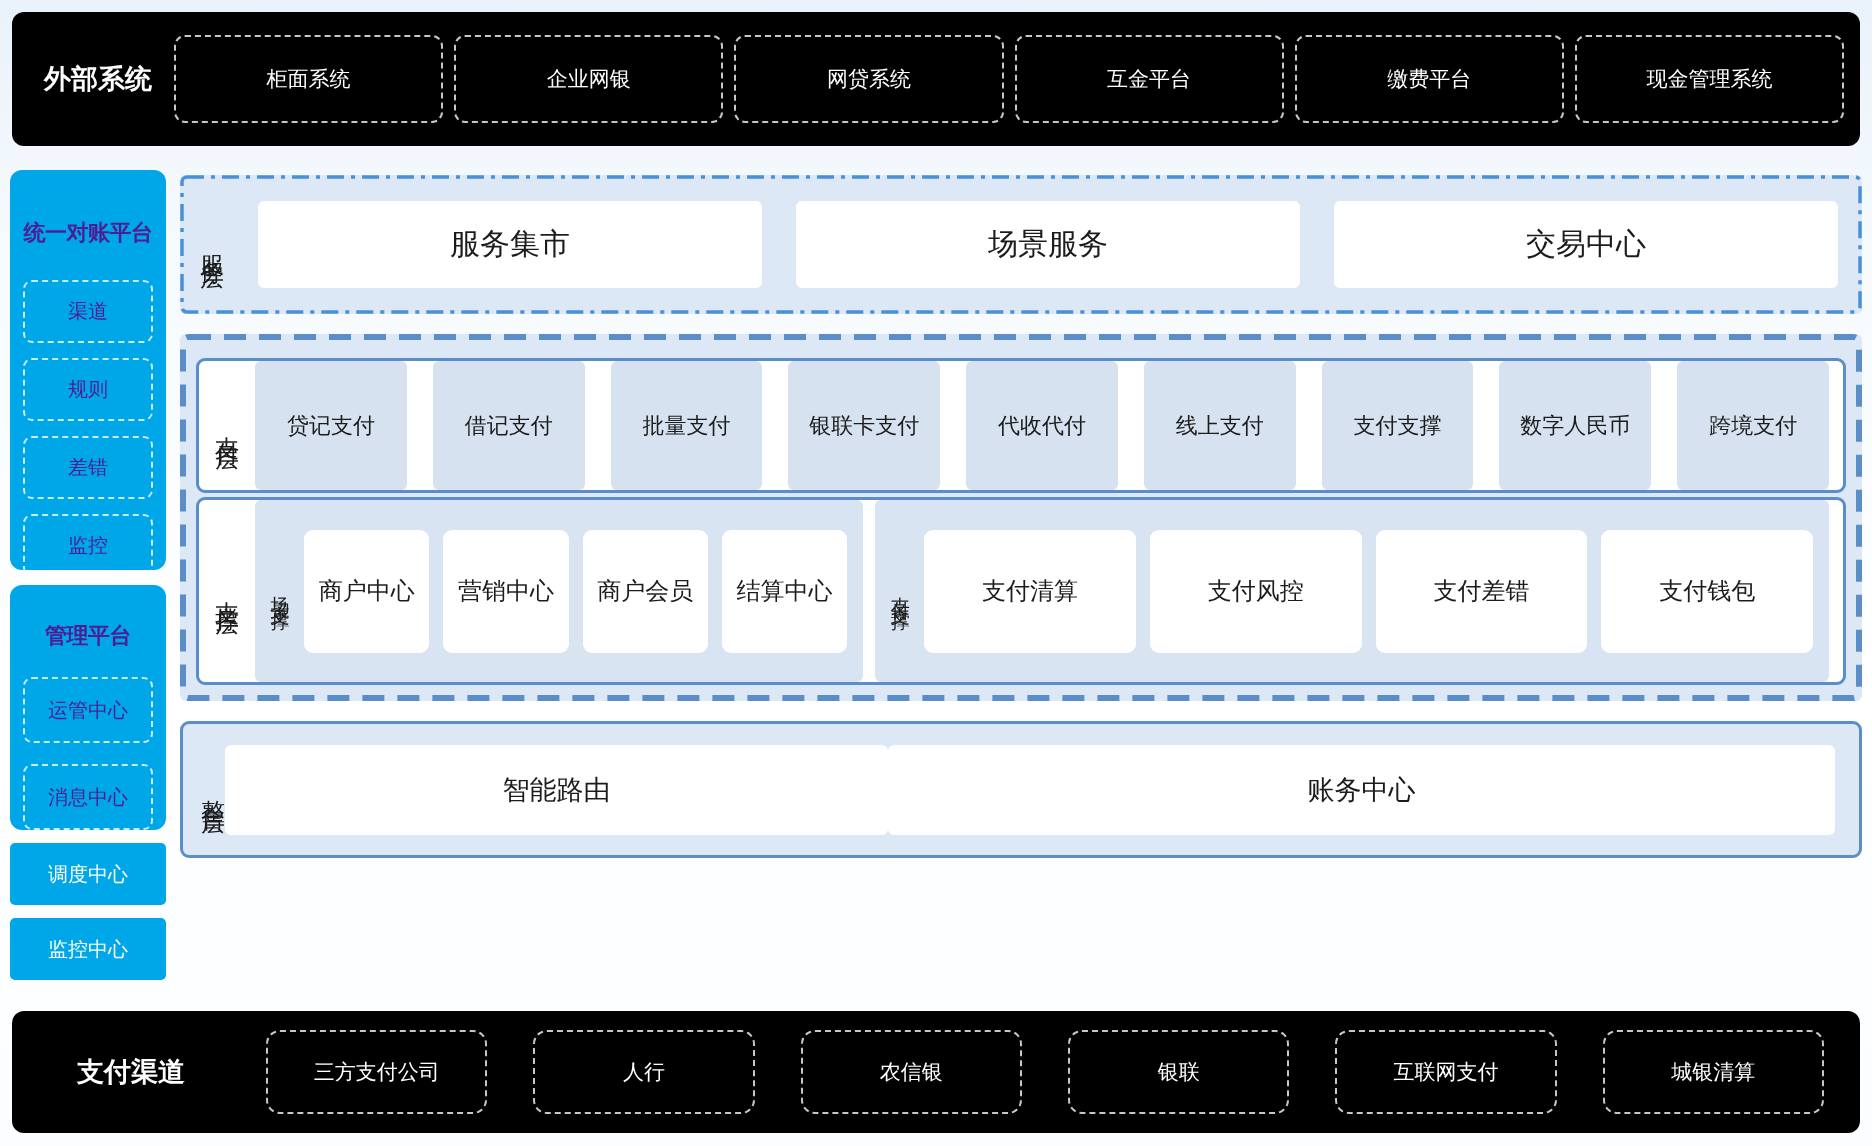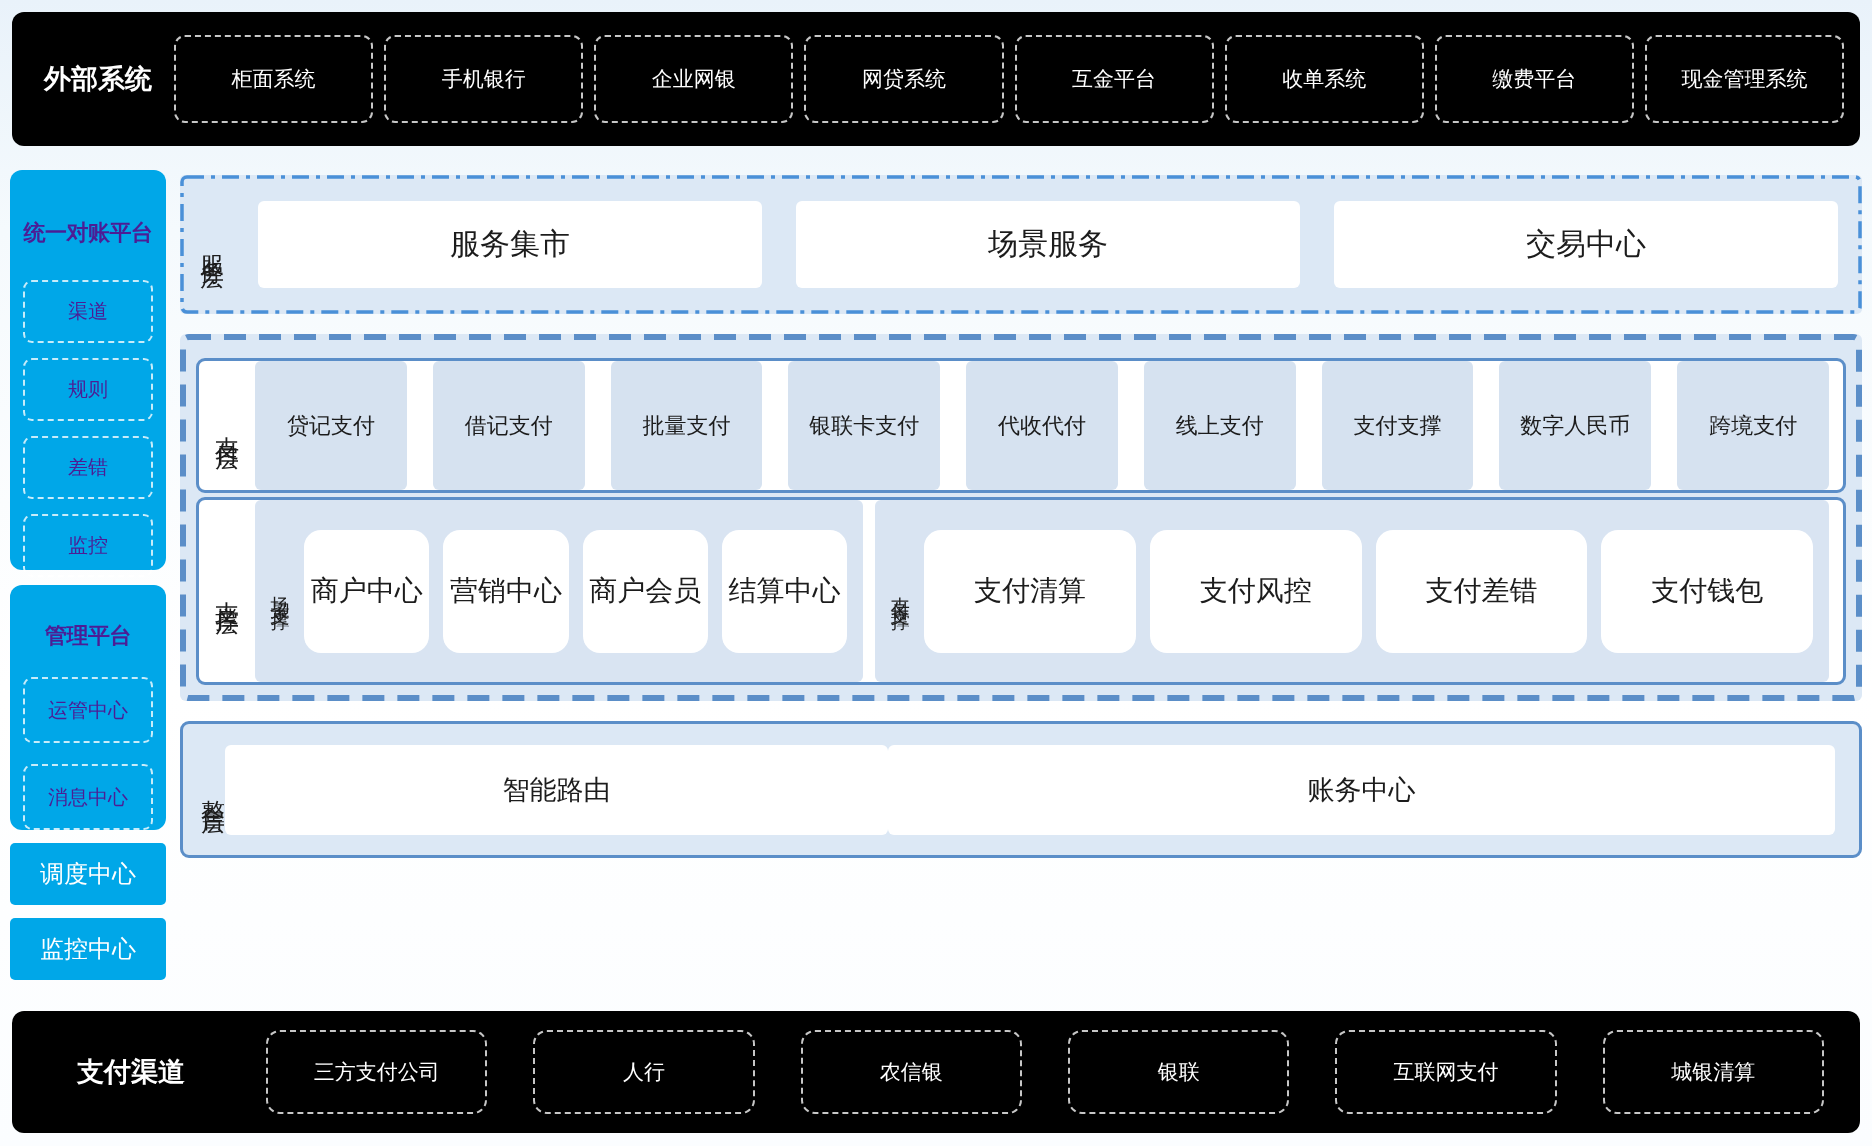--- a/index.html
+++ b/index.html
@@ -58,21 +58,21 @@
   .side-item {
     height: 63px; flex: none;
     border: 2px dashed rgba(255,255,255,0.78); border-radius: 9px;
     display: flex; align-items: center; justify-content: center;
     font-size: 20px; margin-bottom: 15px; white-space: nowrap;
   }
   .panel-2 .side-item { height: 66px; margin-bottom: 21px; }
   .solo-box {
     background: #00a7e8; color: #fff; border-radius: 5px;
     height: 62px; display: flex; align-items: center; justify-content: center;
-    font-size: 24px; white-space: nowrap;
+    font-size: 20px; white-space: nowrap;
   }
   .solo-1 { margin-top: 13px; }
   .solo-2 { margin-top: 13px; }
 
   
   .v-text {
     writing-mode: vertical-rl; text-orientation: upright;
     letter-spacing: 6px; line-height: 1; color: #1c1c1c;
     white-space: nowrap; flex: none;
   }
@@ -122,23 +122,23 @@
     font-size: 22px; white-space: nowrap;
   }
   .support-groups { flex: 1; display: flex; gap: 12px; }
   .support-group {
     background: #d9e4f2; border-radius: 6px; height: 182px;
     display: flex; align-items: center; padding: 0 16px; gap: 14px;
   }
   .group-scene { flex: 1; }
   .group-payment { flex: 1.6; }
   .support-card {
-    flex: 1; height: 123px; background: #fff; border-radius: 17px;
-    display: flex; align-items: center; justify-content: center;
-    font-size: 28px; white-space: nowrap;
+    flex: 1; height: 123px; background: #fff; border-radius: 9px;
+    display: flex; align-items: center; justify-content: center;
+    font-size: 24px; white-space: nowrap;
   }
 
   
   .integration-layer {
     margin-top: 20px; height: 137px;
     background: #dce8f5; border: 3px solid #5b8ec8; border-radius: 9px;
     display: flex; align-items: center; padding: 0 24px 0 18px; 
   }
   .integration-box {
     height: 90px; background: #fff; border-radius: 6px;
@@ -150,25 +150,23 @@
 </style>
 </head>
 <body>
 
 <div class="page">
 
   <div class="blue-bar top-bar">
     <div class="bar-title">外部系统</div>
     <div class="bar-items">
       <div class="bar-item">柜面系统</div>
-      <div class="bar-item">手机银行</div>
       <div class="bar-item">企业网银</div>
       <div class="bar-item">网贷系统</div>
       <div class="bar-item">互金平台</div>
-      <div class="bar-item">收单系统</div>
       <div class="bar-item">缴费平台</div>
       <div class="bar-item">现金管理系统</div>
     </div>
   </div>
 
   <div class="body-row">
 
     <div class="left-col">
 
       <div class="side-panel panel-1">

